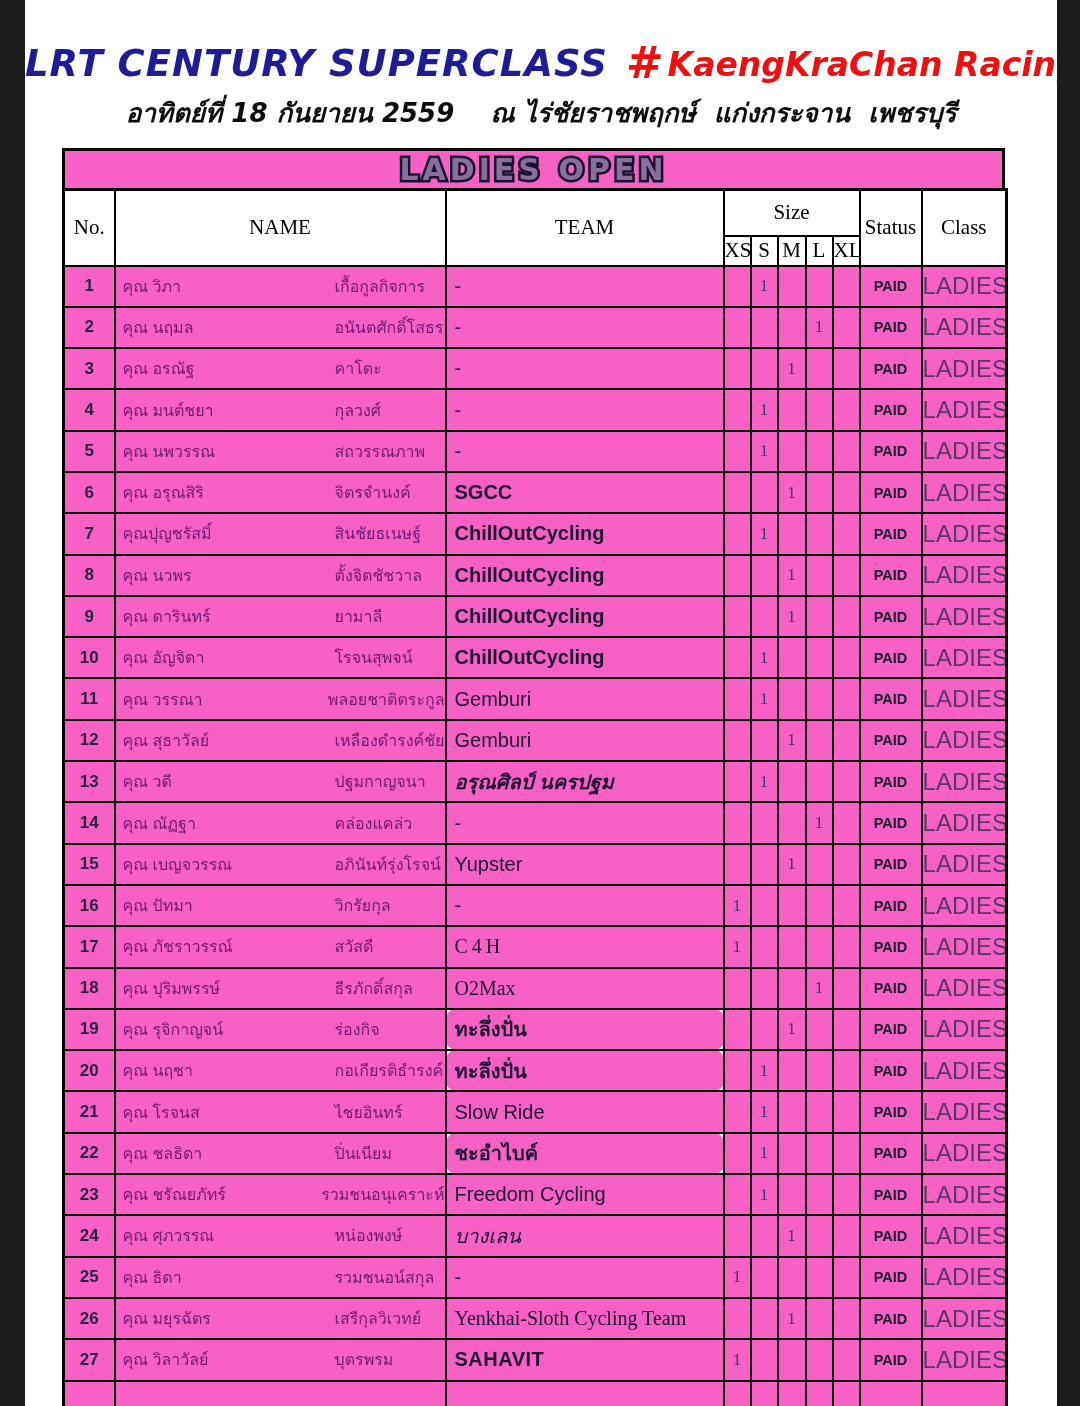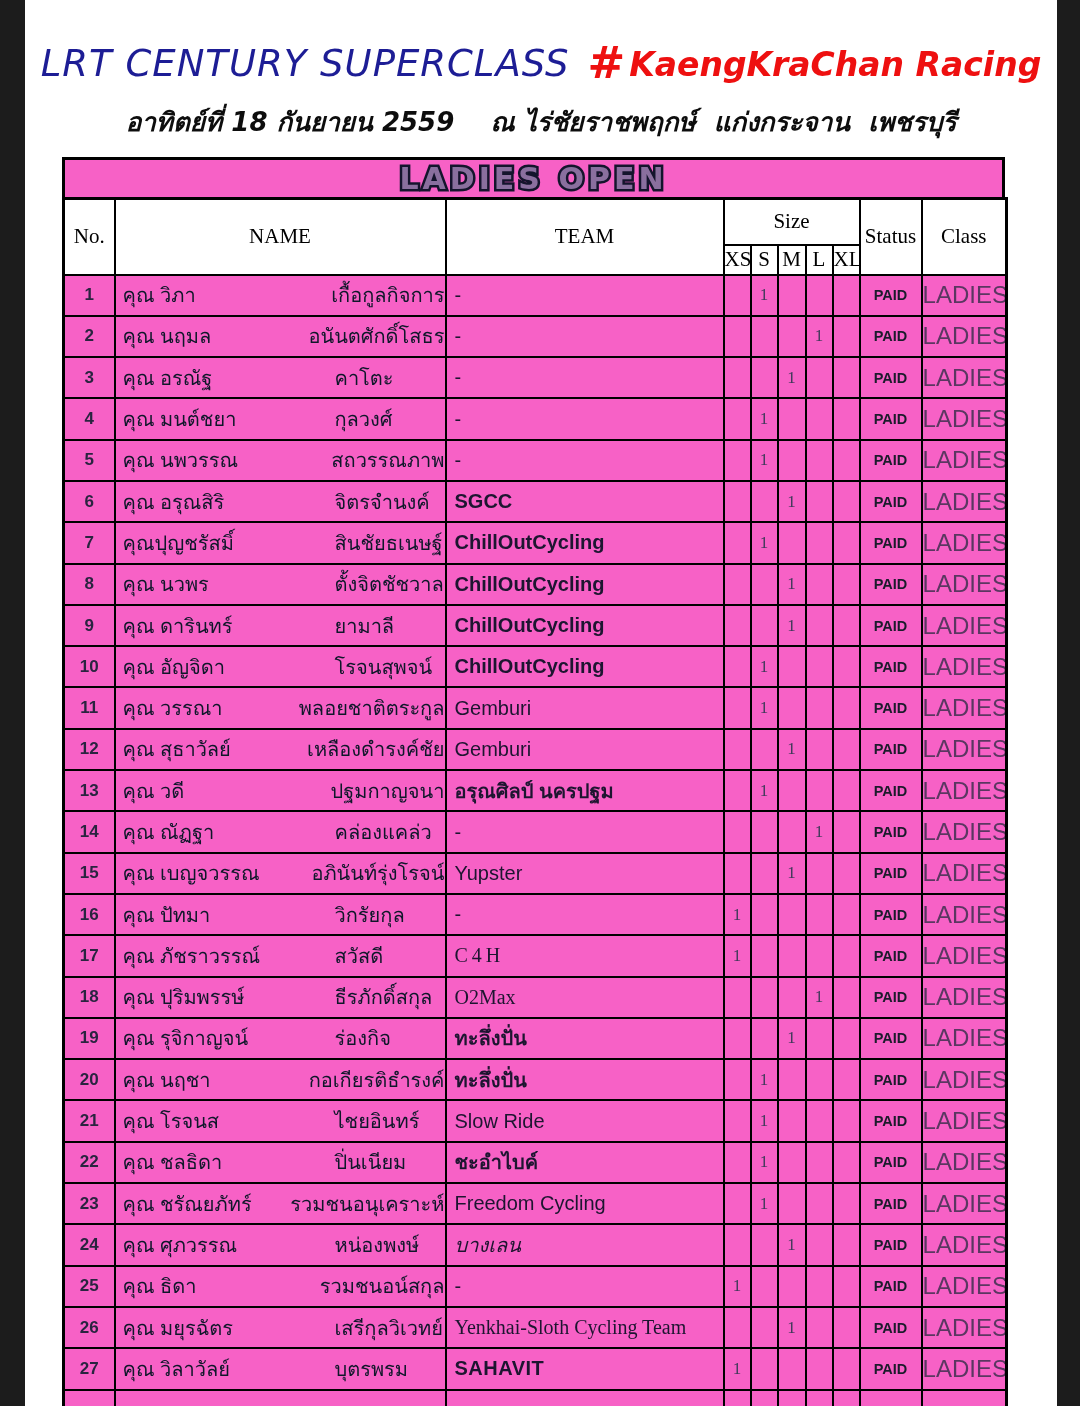--- a/index.html
+++ b/index.html
@@ -8,33 +8,33 @@
     background:#1c1c1c;
     font-family:"Liberation Sans","DejaVu Sans",sans-serif;
   }
   .page{
     position:absolute;left:25px;top:0;width:1032px;height:1406px;
     background:#ffffff;overflow:hidden;
   }
   
   .titles{padding-top:38px;text-align:center;white-space:nowrap;line-height:1.1;}
   .t-main{
-    font-family:"DejaVu Sans",sans-serif;font-weight:normal;font-style:italic;
+    font-family:"DejaVu Sans",sans-serif;font-weight:bold;font-style:italic;
     font-size:37px;color:var(--title-blue,#1d1d95);letter-spacing:1px;
   }
   .t-hash{
     font-family:"DejaVu Sans",sans-serif;font-weight:bold;
     font-size:45px;color:var(--title-red,#ee1010);margin-left:18px;vertical-align:-2px;
   }
   .t-tag{
     font-family:"DejaVu Sans",sans-serif;font-weight:bold;font-style:italic;
     font-size:33px;color:var(--title-red,#ee1010);margin-left:4px;
   }
   .subtitle{
-    margin-top:13px;text-align:center;white-space:pre;
+    margin-top:4px;text-align:center;white-space:pre;
     font-family:"DejaVu Sans",sans-serif;font-weight:bold;font-style:italic;
     font-size:26px;color:#0d0d0d;
   }
   
   .band{
     margin:15px 0 0 37px;width:943px;height:43px;box-sizing:border-box;
     background:var(--pink,#f761c6);border:3px solid #000;
     display:flex;align-items:center;justify-content:center;
   }
   .band span{
@@ -52,38 +52,38 @@
   }
   .reg thead th{
     background:#fff;font-family:"Liberation Serif","DejaVu Serif",serif;
     font-weight:normal;font-size:21px;color:#000;text-align:center;
   }
   .h-top th{height:44px;}
   .h-sub th{height:28px;font-size:18px;}
   .reg tbody tr{background:var(--pink,#f761c6);}
   .reg tbody td{height:39.3px;vertical-align:middle;}
   td.c-no{text-align:center;font-weight:bold;font-size:17px;color:#2a2440;}
-  td.c-name{font-size:20px;color:#0f172a;}
+  td.c-name{font-size:16px;color:#701a75;}
   .name-wrap{display:flex;align-items:center;padding-left:7px;}
   .name-first{width:212px;}
   .name-last{flex:1;}
   td.c-team{font-size:20px;color:#1d1530;padding-left:8px;text-align:left;}
   td.c-sz{text-align:center;font-family:"Liberation Serif","DejaVu Serif",serif;
     font-size:17px;color:#403a5a;}
   td.c-status{text-align:center;font-weight:bold;font-size:14.5px;color:#1b1b2b;margin-top:26px;}
   td.c-class{text-align:center;font-size:24px;color:#5b3761;}
   
   .team-dash{text-align:center;padding-left:0;}
   .team-bold{font-weight:bold;}
   .team-light{color:#2e2640;}
   .team-serif{font-family:"Liberation Serif","DejaVu Serif",serif;font-size:22px;}
   .team-serif-spaced{font-family:"Liberation Serif","DejaVu Serif",serif;font-size:22px;letter-spacing:4px;}
-  .team-thai-bold{font-weight:bold;}
+  .team-thai-bold{font-weight:bold;border-radius:10px;}
   .team-italic{font-style:italic;}
-  .team-italic-bold{font-weight:bold;}
+  .team-italic-bold{font-style:italic;font-weight:bold;}
   .team-plain-large{font-size:22px;color:#3c3a52;}
   .team-bold-small{font-weight:bold;font-size:15px;letter-spacing:0.5px;margin-left:6px;}
 </style>
 </head>
 <body style="background: rgb(28, 28, 28);">
 
 <div class="page">
 
   <div class="titles">
     <span class="t-main">LRT CENTURY SUPERCLASS</span><span class="t-hash">#</span><span class="t-tag">KaengKraChan Racing</span>

